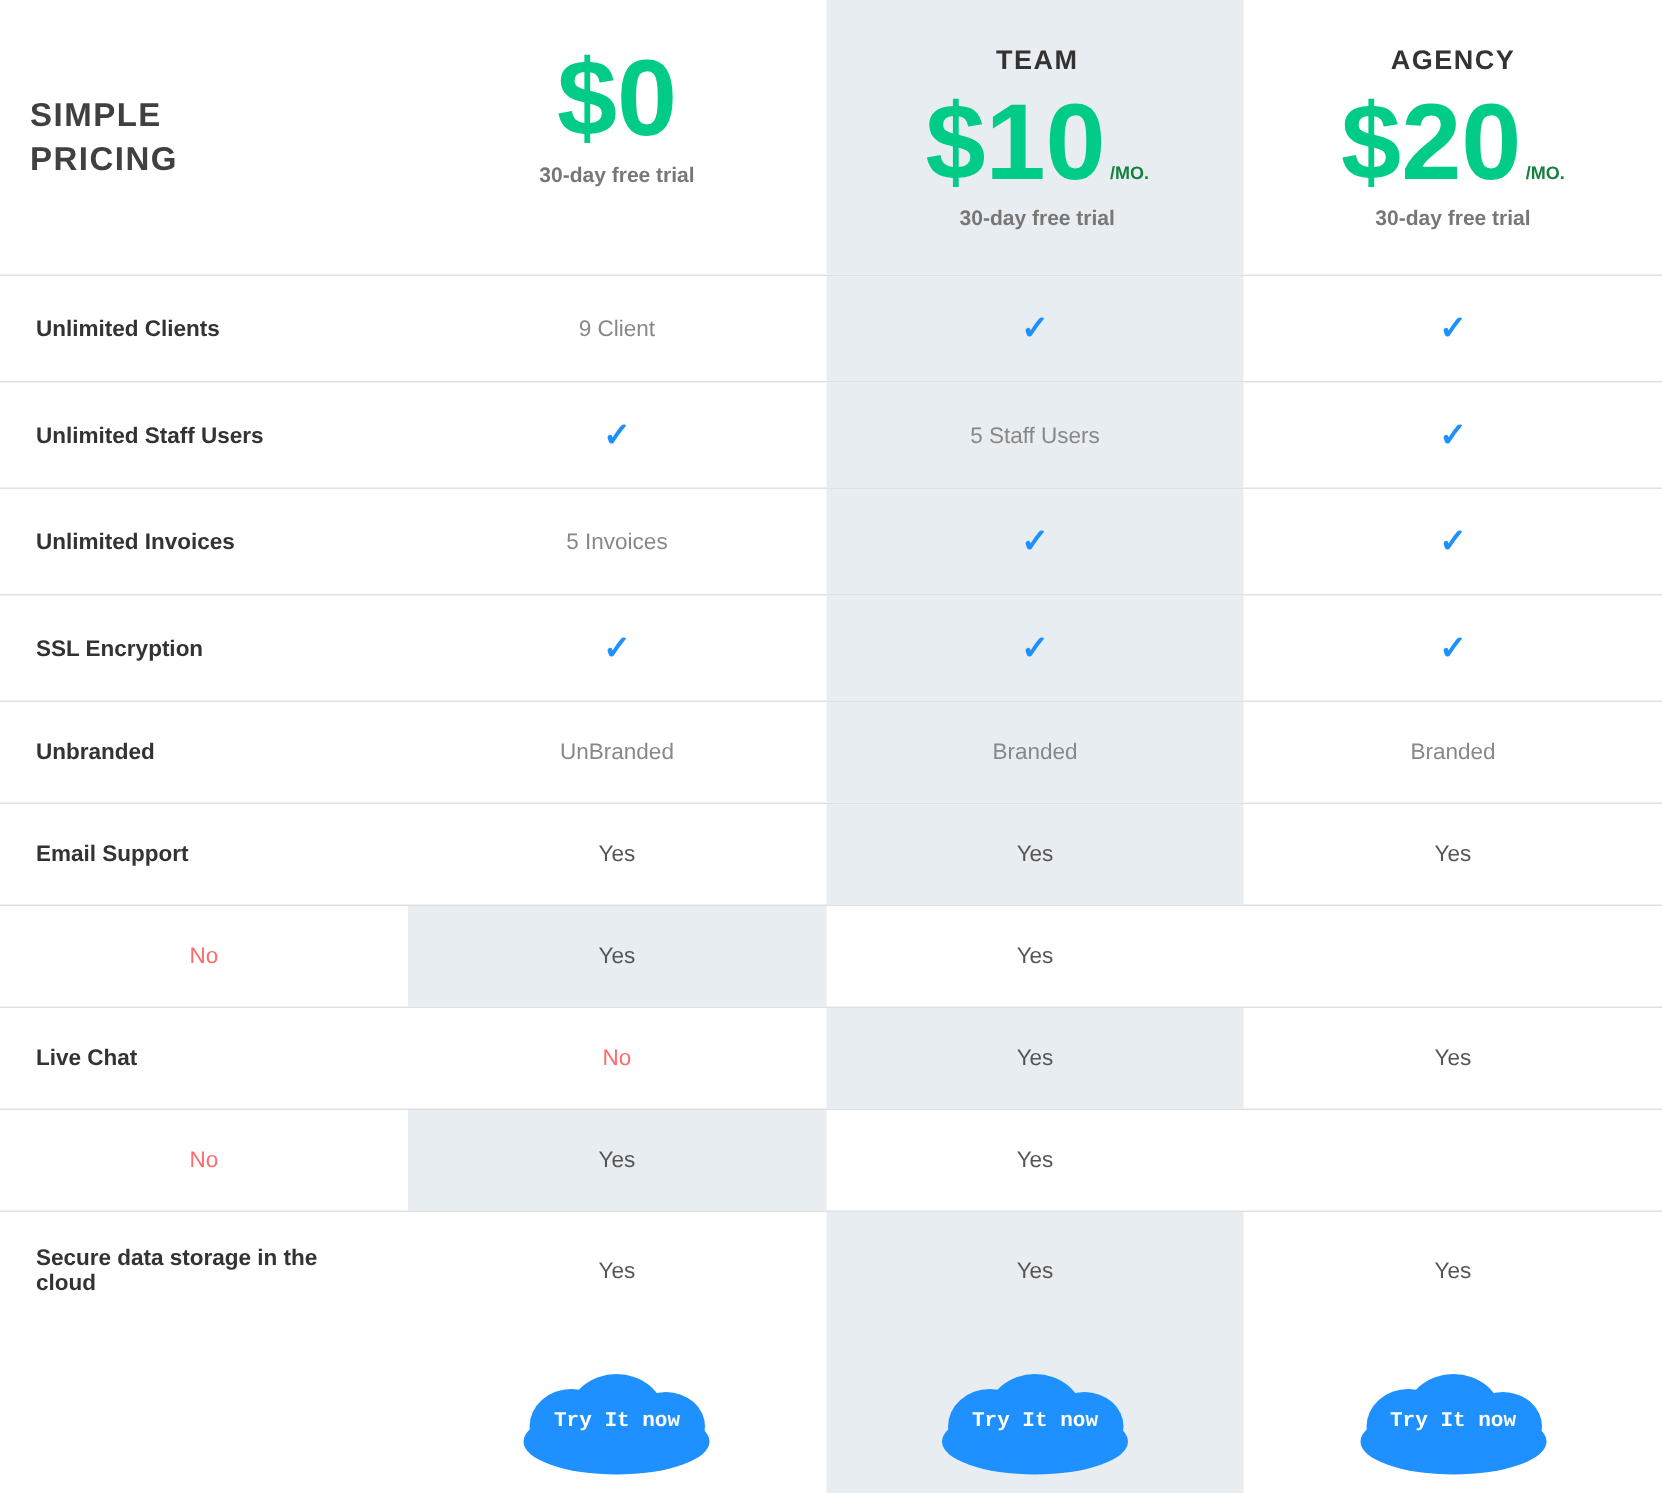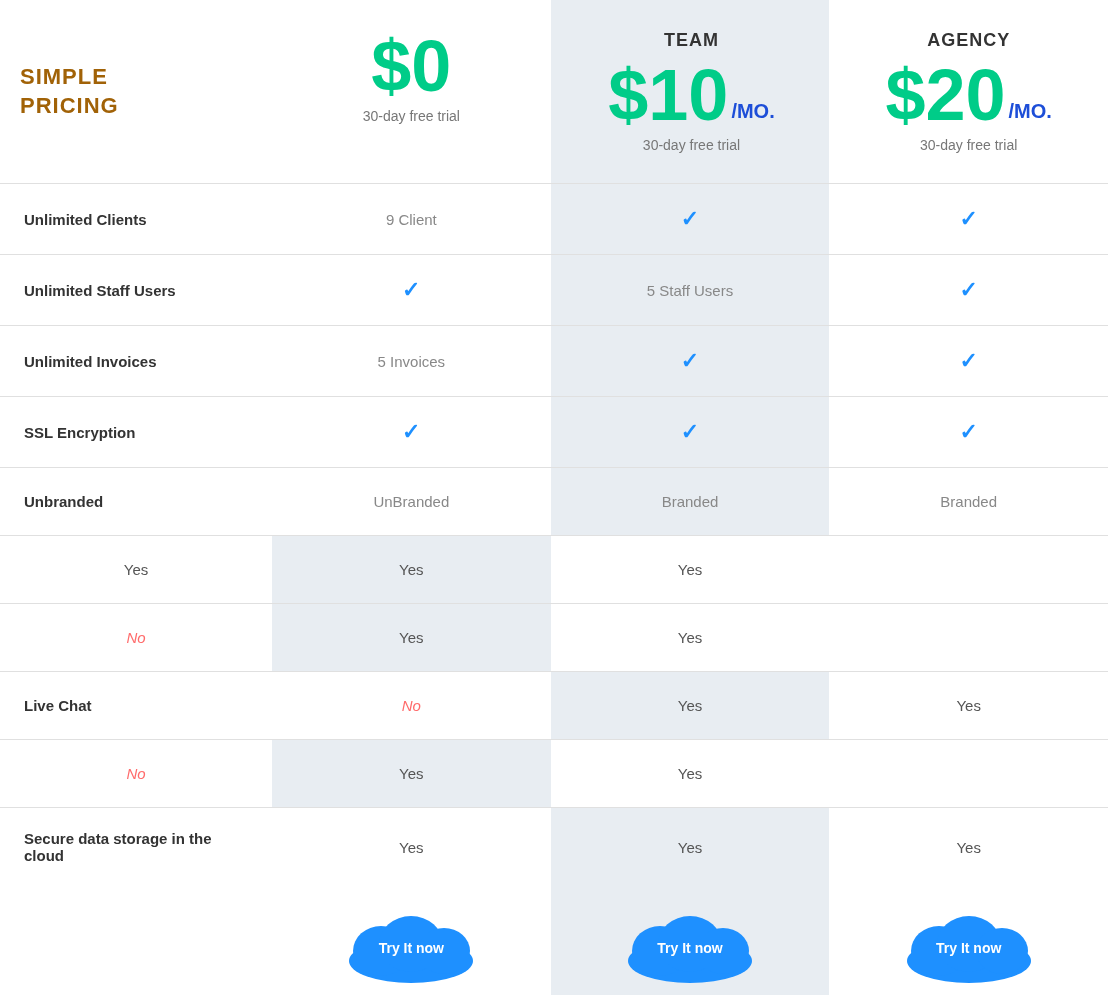--- a/index.html
+++ b/index.html
@@ -44,36 +44,37 @@
       justify-content: center;
       line-height: 1;
     }
     .price-big {
       font-size: 72px;
       font-weight: bold;
       color: #00cc88;
       line-height: 1;
     }
     .price-suffix {
-      font-size: 20px;
-      color: #1d4ed8;
+      font-size: 12px;
+      color: #15803d;
       font-weight: bold;
       margin-bottom: 10px;
       margin-left: 3px;
       margin-top: 26px;
     }
     .price-trial {
       font-size: 14px;
       color: #777;
       margin-top: 6px;
+      font-weight: bold;
     }
     .simple-pricing {
       font-size: 22px;
       font-weight: bold;
-      color: #a16207;
+      color: #404040;
       line-height: 1.3;
       letter-spacing: 1px;
     }
     
     .feature-row {
       display: grid;
       grid-template-columns: 272px 1fr 1fr 1fr;
       border-bottom: 1px solid #e0e0e0;
       min-height: 68px;
     }
@@ -101,21 +102,20 @@
       padding-left: 24px;
     }
     .checkmark {
       color: #1e90ff;
       font-size: 22px;
       font-weight: bold;
     }
     .no-text {
       color: #ff6b6b;
       font-size: 15px;
-      font-style: italic;
     }
     .yes-text {
       color: #555;
       font-size: 15px;
     }
     .unbranded-text {
       color: #888;
       font-size: 15px;
     }
     
@@ -129,20 +129,21 @@
       display: flex;
       align-items: center;
       justify-content: center;
     }
     .cta-cell.team-col {
       background: #e8edf2;
     }
     .cloud-wrapper {
       position: relative;
       display: inline-block;
+      font-family: Liberation Mono, monospace;
     }
     .cloud-svg {
       display: block;
       cursor: pointer;
     }
     .cloud-label {
       position: absolute;
       top: 50%;
       left: 50%;
       transform: translate(-50%, -40%);
@@ -251,20 +252,21 @@
           <span class="unbranded-text">UnBranded</span>
         </div>
         <div class="feature-cell team-col">
           <span class="unbranded-text">Branded</span>
         </div>
         <div class="feature-cell">
           <span class="unbranded-text">Branded</span>
         </div>
       </div>
       <div class="feature-row">
+        <div class="feature-cell label-col">Email Support</div>
         <div class="feature-cell">
           <span class="yes-text">Yes</span>
         </div>
         <div class="feature-cell team-col">
           <span class="yes-text">Yes</span>
         </div>
         <div class="feature-cell">
           <span class="yes-text">Yes</span>
         </div>
       </div>

